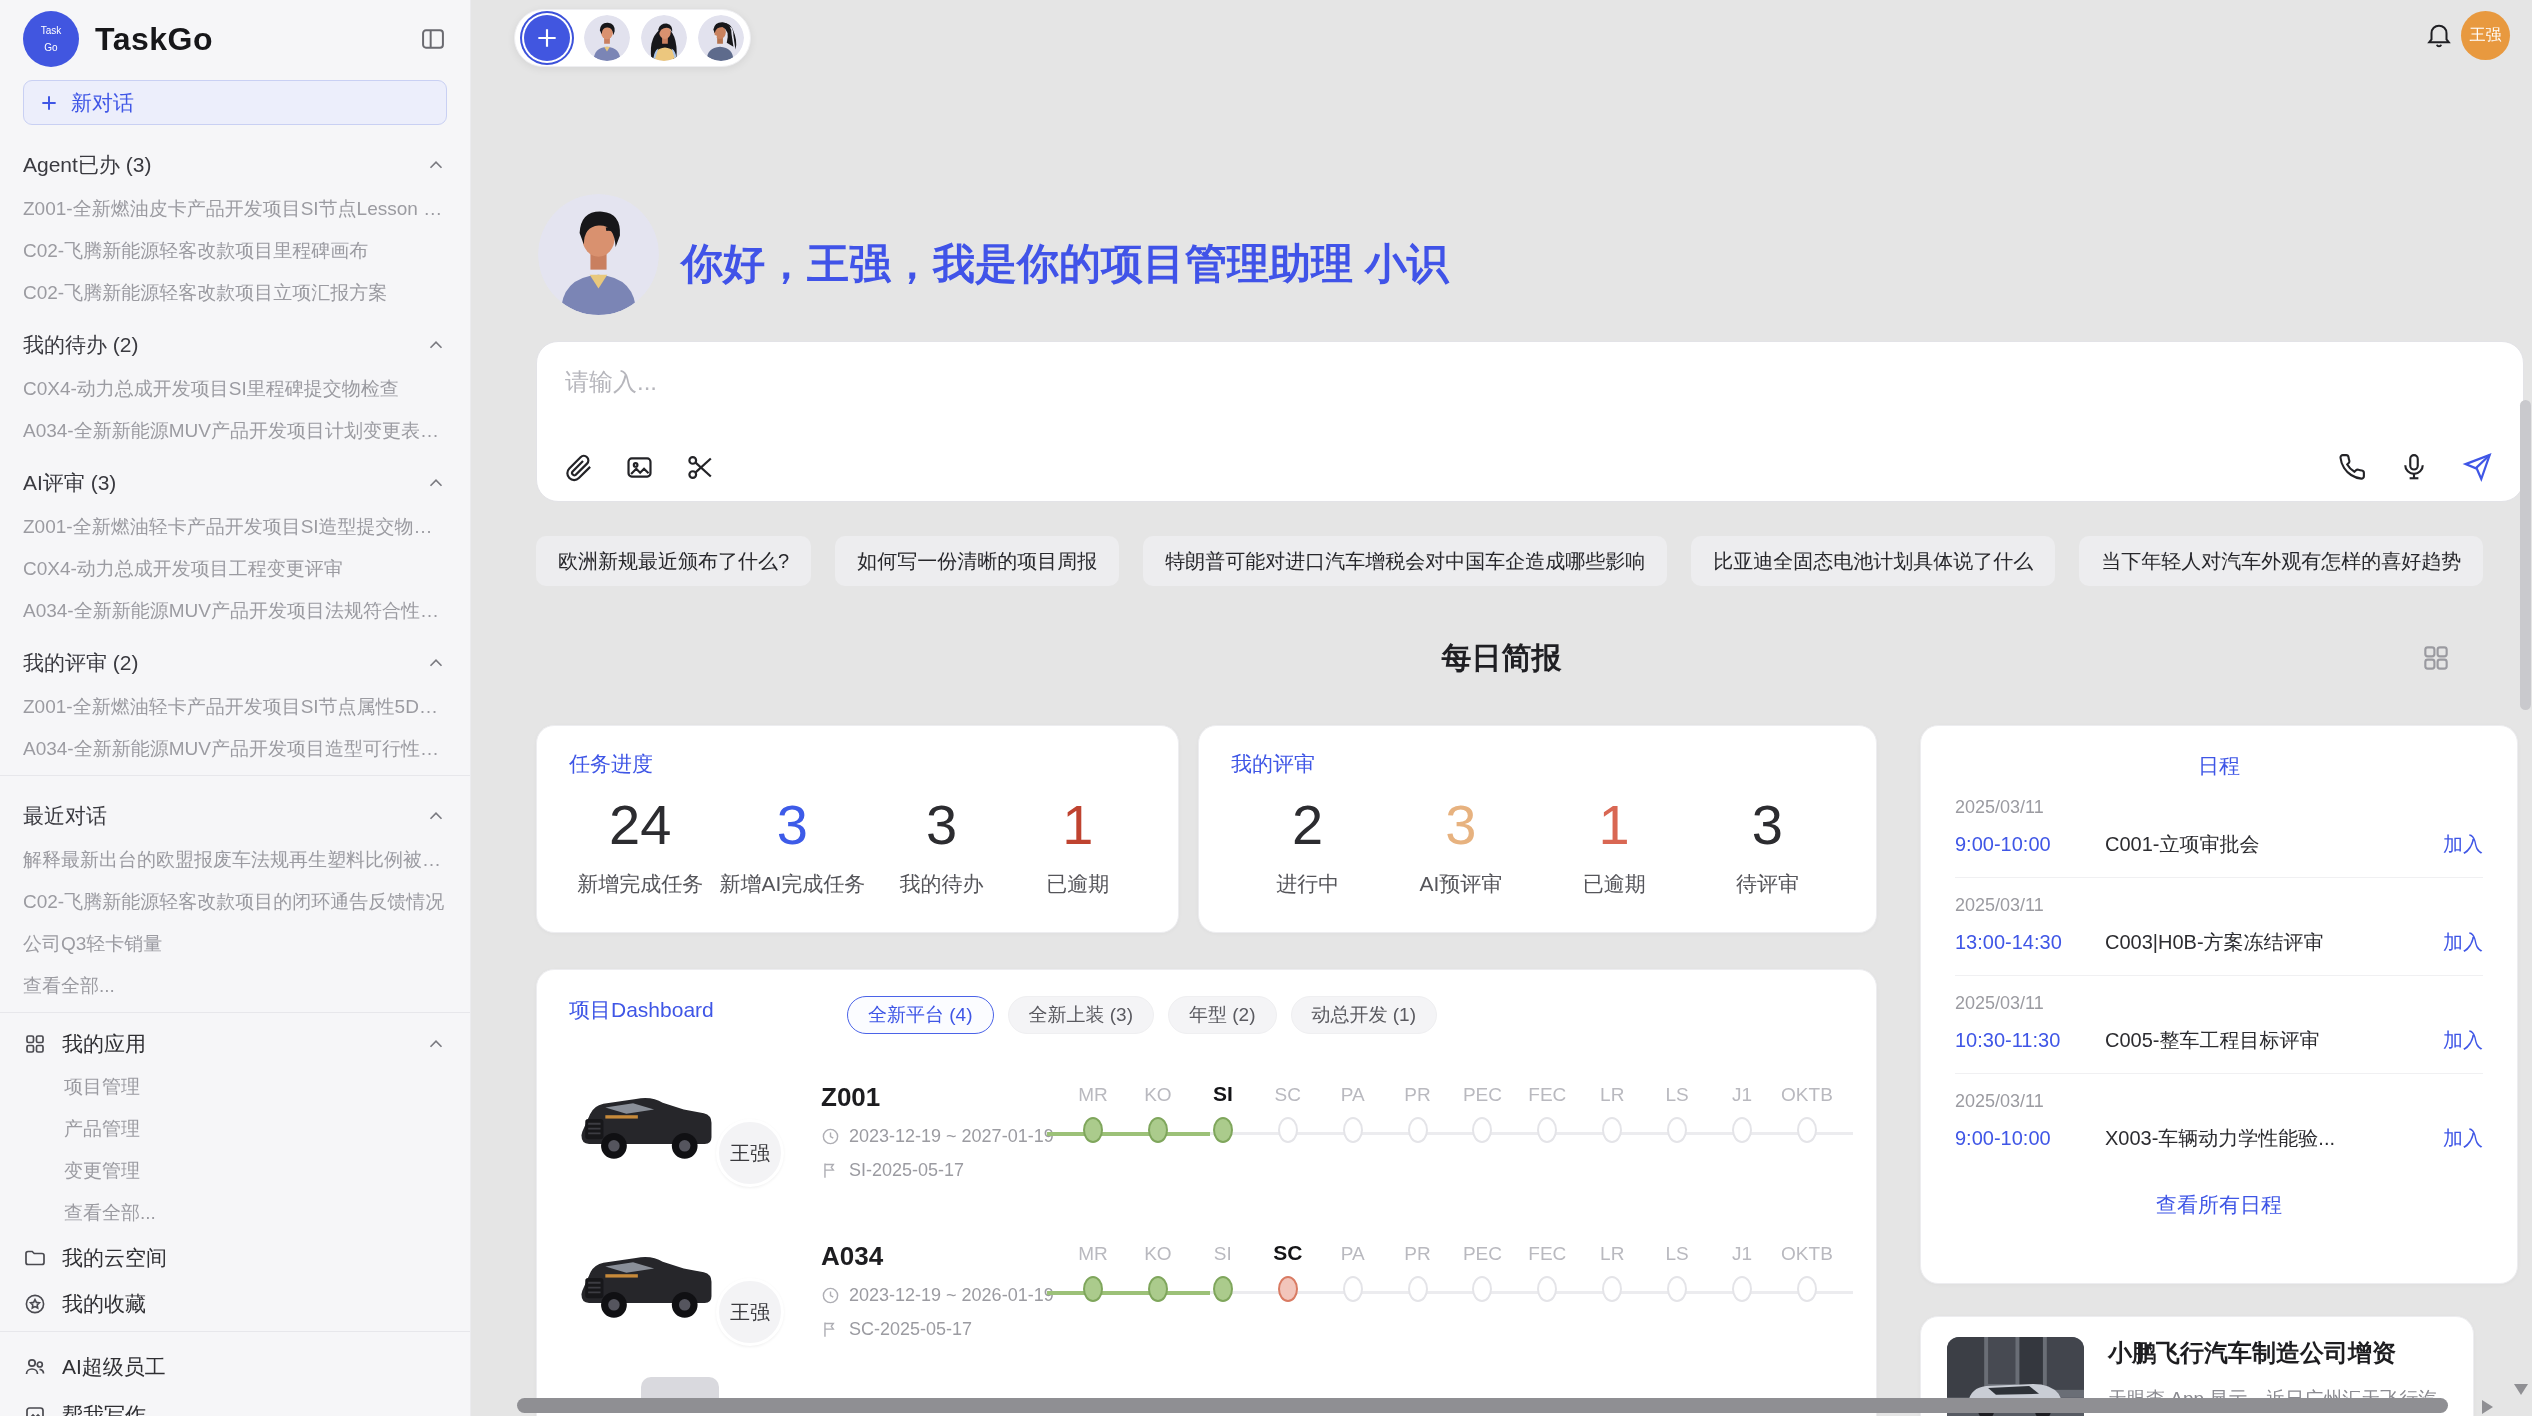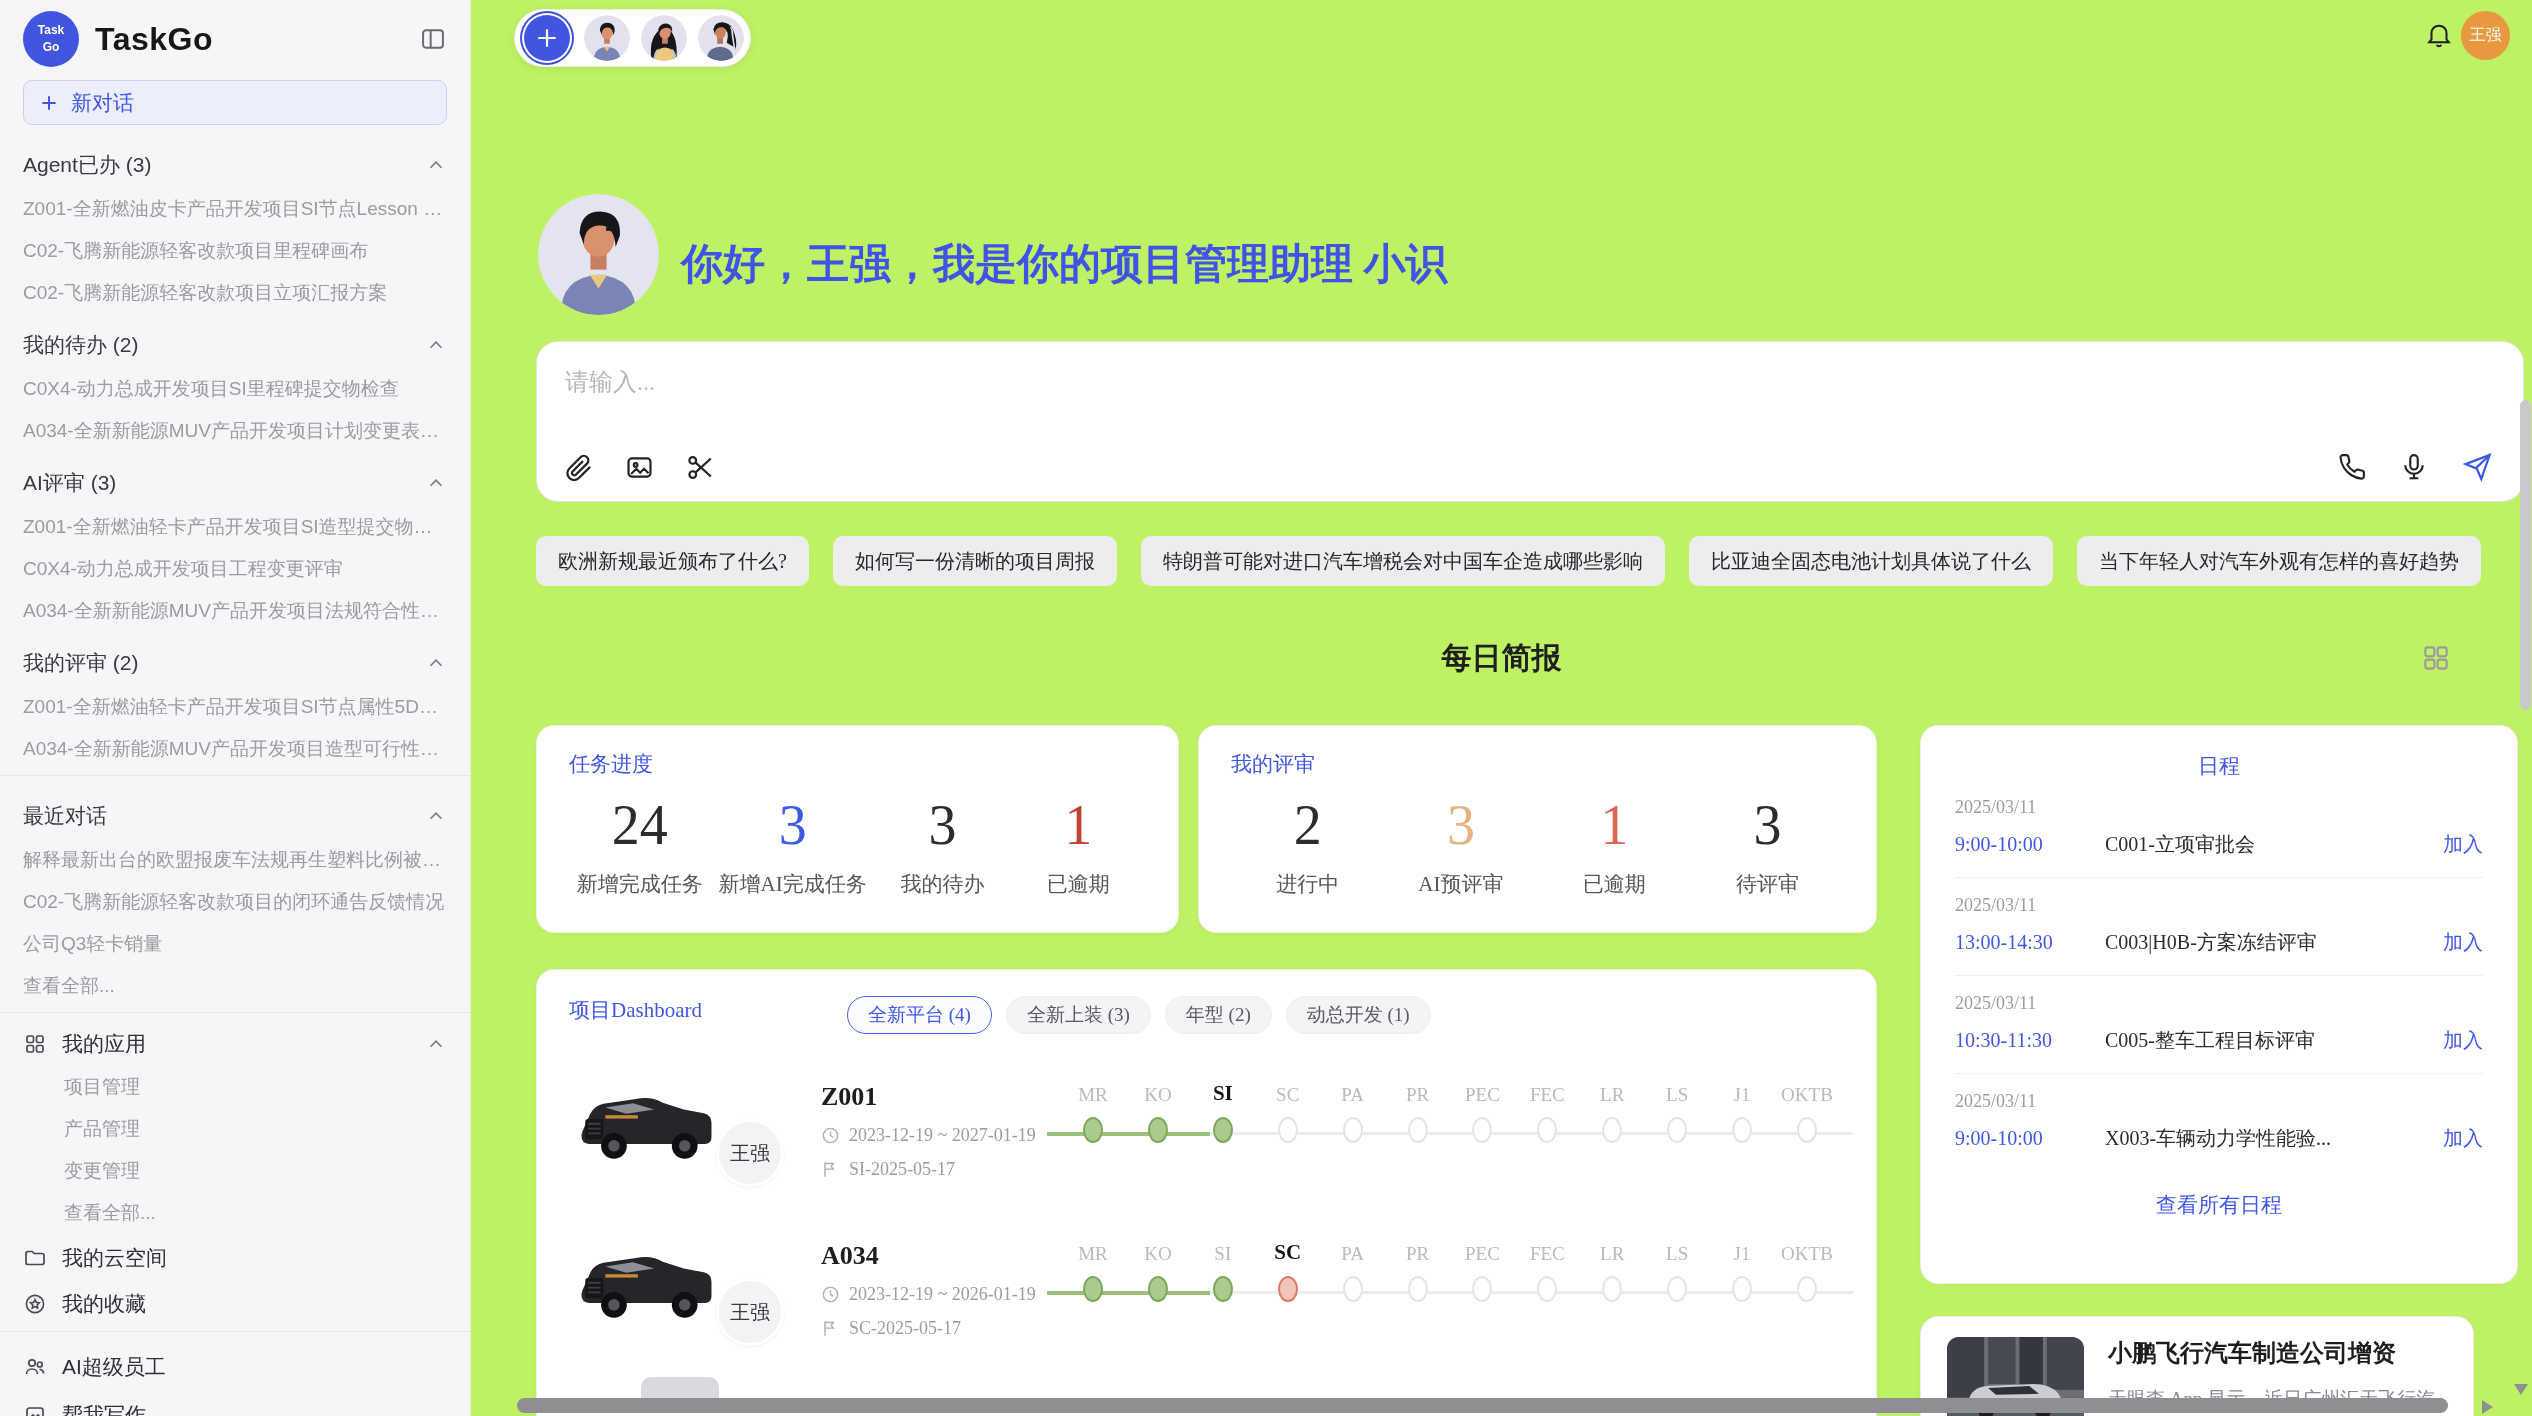--- a/index.html
+++ b/index.html
@@ -9,39 +9,39 @@
     font-family:"Liberation Sans","DejaVu Sans",sans-serif; color:#2c2c30;
   }
   svg { display:block; }
 
   
   .sidebar { position:absolute; left:0; top:0; bottom:0; width:471px;
     background:#f6f6f8; border-right:1px solid #ebebee; padding:6px 23px 0; overflow:hidden; }
   .logo-row { display:flex; align-items:center; gap:16px; height:66px; }
   .logo-badge { width:56px; height:56px; border-radius:50%; background:#4156e0; color:#fff;
     display:flex; flex-direction:column; align-items:center; justify-content:center;
-    font-size:12px; line-height:17px; font-weight:700; }
+    font-size:10px; line-height:17px; font-weight:400; }
   .app-title { font-size:32px; font-weight:700; color:#17171a; flex:1; letter-spacing:.5px; }
   .panel-toggle { color:#6a6a70; cursor:pointer; }
   .new-chat { margin-top:8px; height:45px; border:1px solid #c9d0f3; background:#eceefb;
     border-radius:9px; display:flex; align-items:center; gap:12px; padding:0 15px;
     color:#3f56e6; font-size:21px; cursor:pointer; }
   .sec-title { margin-top:26px; display:flex; align-items:center; font-size:21px; color:#3a3a40; cursor:pointer; }
   .sec-title .chev { margin-left:auto; color:#7a7a80; }
   .s-item { margin-top:17px; font-size:19px; color:#9b9ba1; line-height:25px;
     white-space:nowrap; overflow:hidden; text-overflow:ellipsis; cursor:pointer; }
   .divider { margin:14px -23px 0; border-top:1px solid #e7e7eb; }
   .nav-item { display:flex; align-items:center; gap:15px; margin-top:20px; font-size:21px;
     color:#2f2f33; line-height:26px; cursor:pointer; }
   .nav-item .ic { color:#4a4a50; }
   .sub-item { margin-top:17px; padding-left:41px; font-size:19px; color:#9b9ba1; line-height:25px; cursor:pointer; }
   .tool-item { margin-top:22px; }
 
   
-  .main { position:absolute; left:471px; top:0; right:0; bottom:0; background:#bef264;font-family:Liberation Serif, serif; }
+  .main { position:absolute; left:471px; top:0; right:0; bottom:0; background:#e5e5e5; }
 
   .top-pill { position:absolute; left:43px; top:9px; height:58px; border-radius:29px;
     background:#fff; border:1px solid #eeeef1; box-shadow:0 2px 8px rgba(0,0,0,.07);
     display:flex; align-items:center; gap:11px; padding:0 6px; }
   .circ { width:46px; height:46px; border-radius:50%; overflow:hidden; cursor:pointer; flex:none; }
   .add-btn { background:#4156e0; display:flex; align-items:center; justify-content:center;
     box-shadow:0 0 0 2px #fff, 0 0 0 4px #3c51da; margin:0 3px; }
 
   .bell { position:absolute; right:78px; top:20px; color:#1f1f23; cursor:pointer; }
   .user-badge { position:absolute; right:22px; top:11px; width:49px; height:49px; border-radius:50%;

